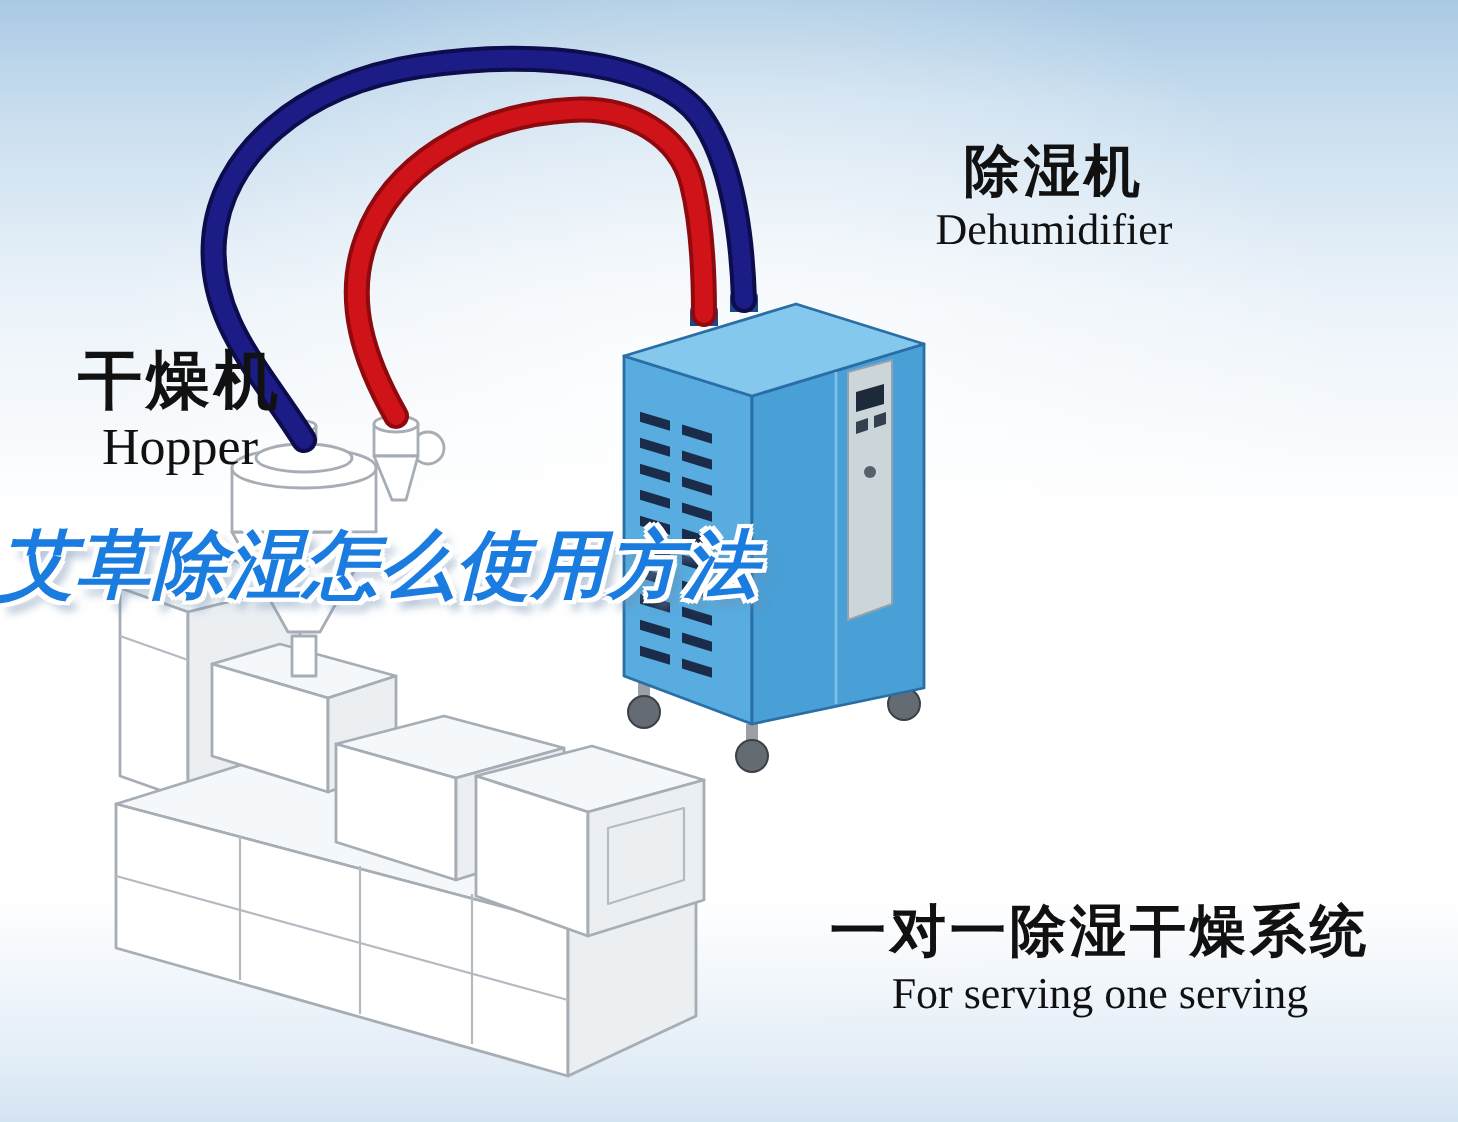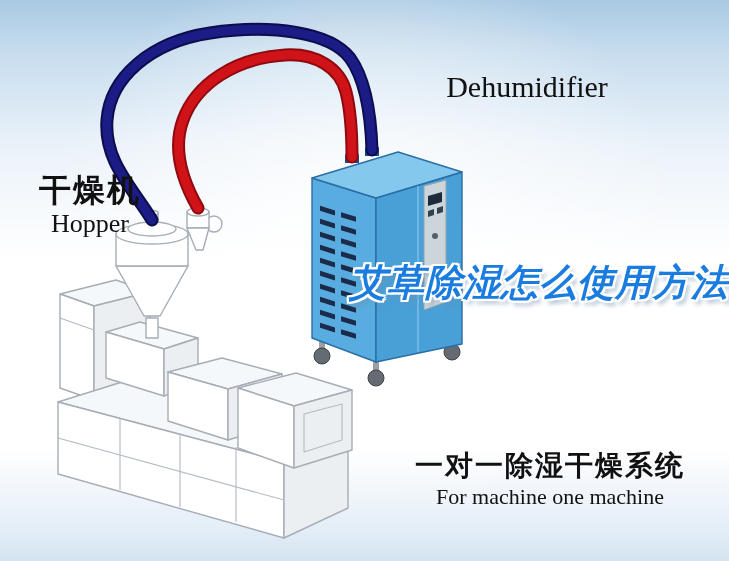--- a/index.html
+++ b/index.html
@@ -9,26 +9,26 @@
     background:
       radial-gradient(ellipse at 50% 42%, rgba(255,255,255,.9) 0%, rgba(255,255,255,0) 62%),
       linear-gradient(180deg,#a9c9e3 0%,#c6dcee 9%,#eaf2f9 26%,#ffffff 46%,#ffffff 80%,#e4eef7 94%,#d3e4f1 100%);
   }
   .illustration{position:absolute;left:0;top:0;z-index:1;}
   .label{position:absolute;z-index:3;text-align:center;color:#111;line-height:1.15;}
   .label .zh{font-weight:bold;font-family:"Liberation Sans",sans-serif;}
   .label .en{font-family:"Liberation Serif",serif;}
   .label-dehumidifier{left:443px;top:70px;width:168px;}
   .label-dehumidifier .zh{font-size:28px;letter-spacing:2px;}
-  .label-dehumidifier .en{font-size:30px;}
+  .label-dehumidifier .en{font-size:22px;}
   .label-hopper{left:28px;top:172px;width:124px;}
   .label-hopper .zh{font-size:32px;letter-spacing:2px;}
   .label-hopper .en{font-size:26px;}
   .title-overlay{
-    position:absolute;z-index:4;left:0;top:258px;width:729px;text-align:right;
+    position:absolute;z-index:4;left:0;top:258px;width:729px;text-align:left;
     font-size:37px;font-weight:800;font-style:italic;letter-spacing:1px;
     color:#1b7ce0;
     text-shadow:
       -2px -2px 0 #fff, 2px -2px 0 #fff, -2px 2px 0 #fff, 2px 2px 0 #fff,
       0 -2px 0 #fff, 0 2px 0 #fff, -2px 0 0 #fff, 2px 0 0 #fff,
       4px 5px 4px rgba(110,140,175,.55);
   }
   .label-system{left:392px;top:450px;width:316px;}
   .label-system .zh{font-size:28px;letter-spacing:2px;text-align:center;}
   .label-system .en{font-size:22px;margin-top:2px;}
@@ -156,28 +156,29 @@
       <path class="hose-outline" d="M152,220 C130,185 104,160 107,120 C110,78 150,42 210,33 C272,24 330,32 350,58 C366,80 371,118 372,150" stroke="#0d0d4d"></path>
       <path class="hose-main" d="M152,220 C130,185 104,160 107,120 C110,78 150,42 210,33 C272,24 330,32 350,58 C366,80 371,118 372,150" stroke="#1c1c86"></path>
     </g>
     <g>
       <path class="hose-outline" d="M198,208 C182,180 172,150 183,120 C196,84 235,58 285,55 C316,53 340,68 346,92 C351,112 352,135 352,157" stroke="#8f0a0e"></path>
       <path class="hose-main" d="M198,208 C182,180 172,150 183,120 C196,84 235,58 285,55 C316,53 340,68 346,92 C351,112 352,135 352,157" stroke="#d01318"></path>
     </g>
   </svg>
 
   <div class="label label-dehumidifier">
+    <div class="zh">除湿机</div>
     <div class="en">Dehumidifier</div>
   </div>
 
   <div class="label label-hopper">
     <div class="zh">干燥机</div>
     <div class="en">Hopper</div>
   </div>
 
   <div class="title-overlay">艾草除湿怎么使用方法</div>
 
   <div class="label label-system">
     <div class="zh">一对一除湿干燥系统</div>
-    <div class="en">For machine one machine</div>
+    <div class="en">For serving one serving</div>
   </div>
 
 </div>
 
 </body></html>

